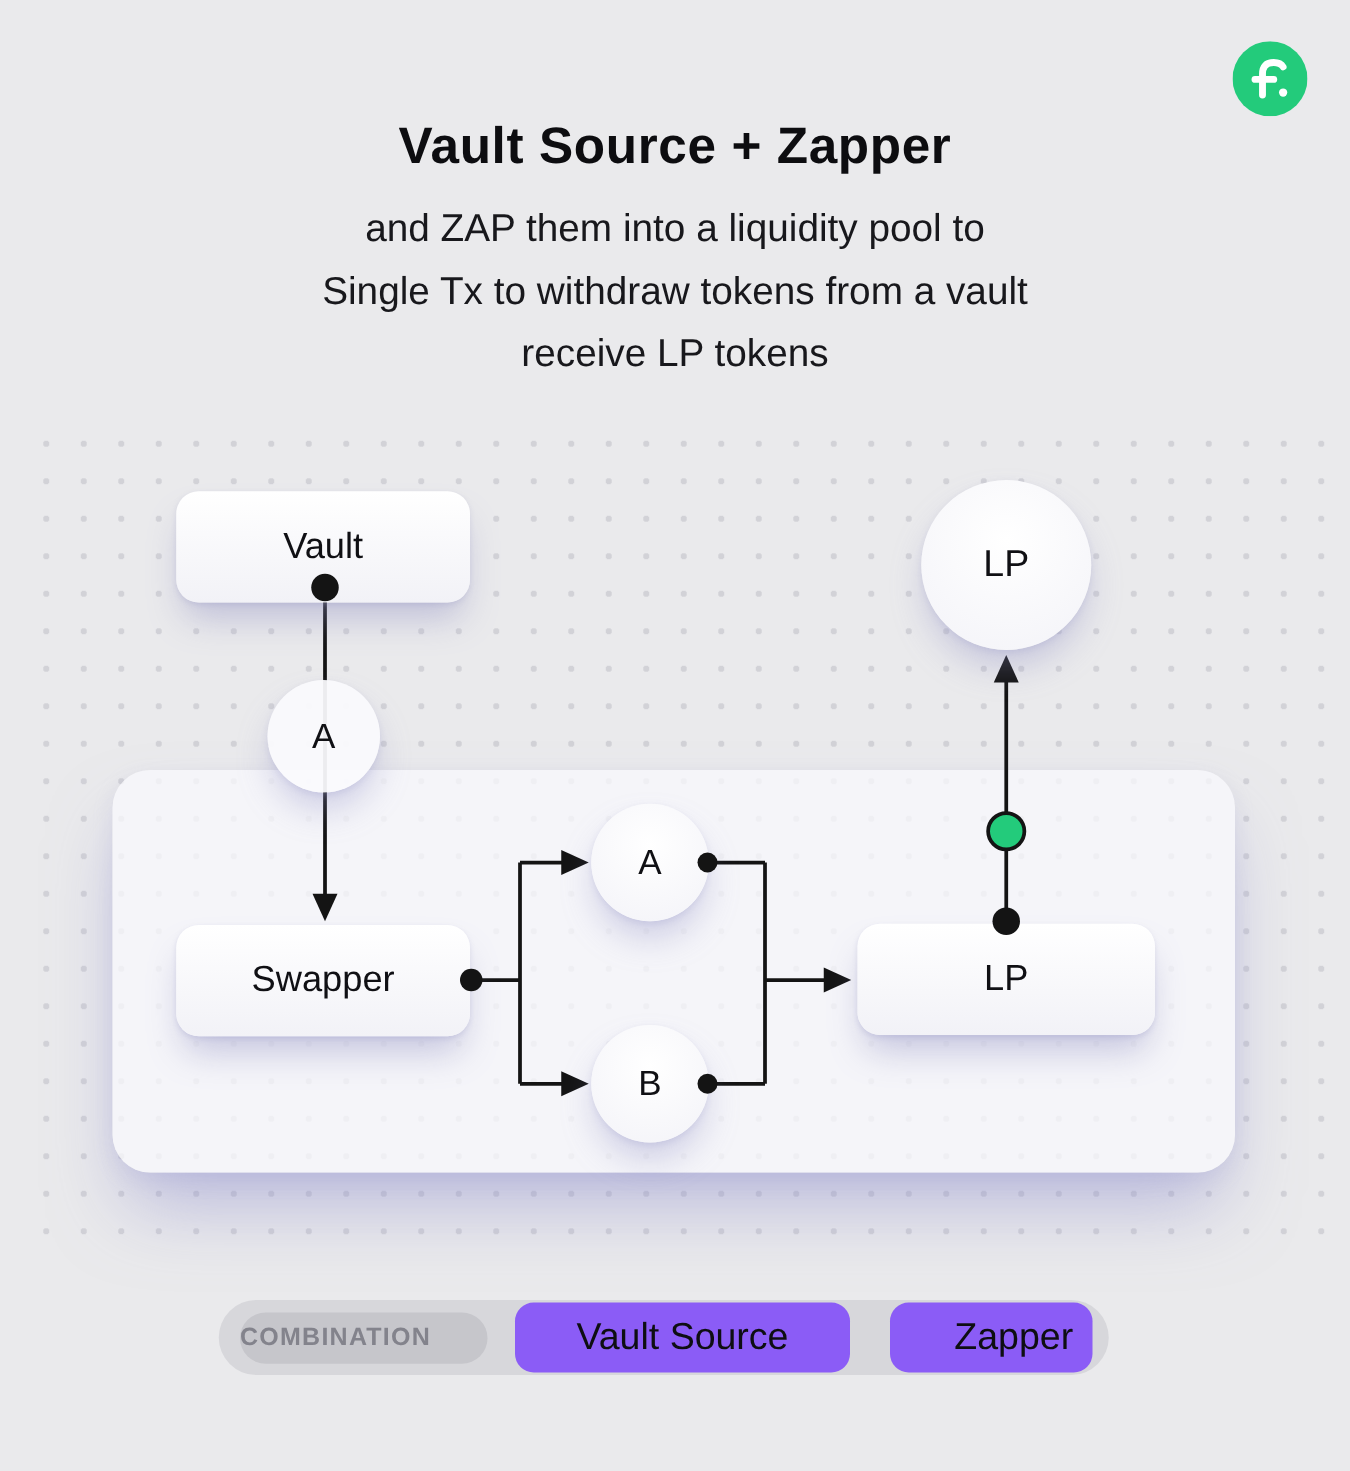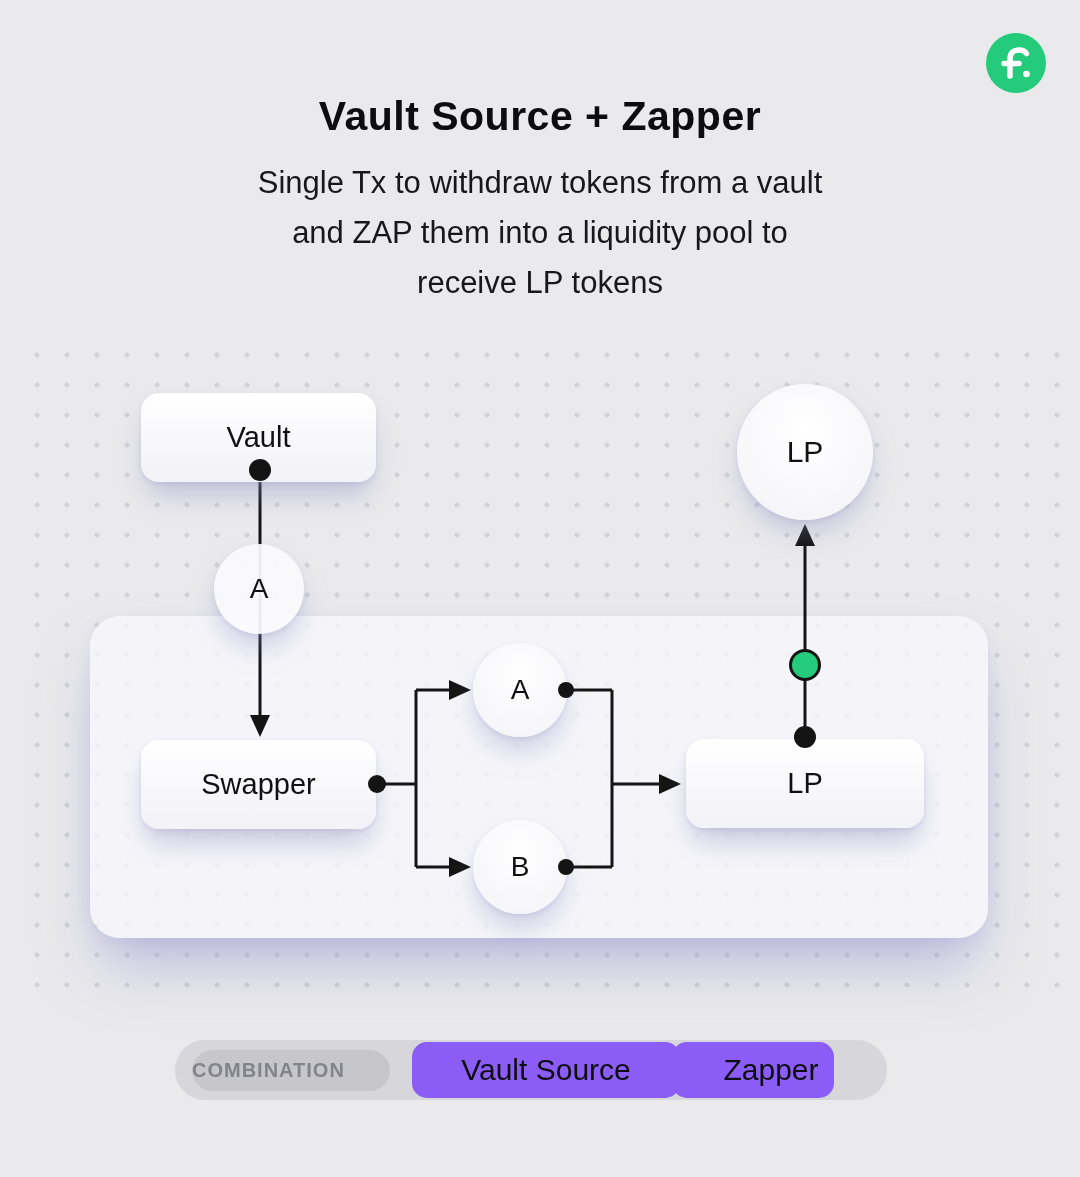--- a/index.html
+++ b/index.html
@@ -77,21 +77,21 @@
     display:flex; align-items:center; 
     font-size:20px; font-weight:600; letter-spacing:1px; color:#83838c;
   }
   .legend-pill {
     position:absolute; top:1042px; height:56px; border-radius:15px;
     background:#8b5cf6;
     display:flex; align-items:center; justify-content:center;
     font-size:30px; font-weight:500; color:#0e0e12;
   }
   .pill-vault-source { left:412px; width:268px; }
-  .pill-zapper       { left:672px; width:162px;padding-left:36px; }
+  .pill-zapper       { left:712px; width:162px;padding-left:36px; }
 
   .stroke { stroke:#141414; stroke-width:3; fill:none; }
   .fillk  { fill:#141414; }
 </style>
 </head>
 <body>
 
 <div class="canvas">
 
   <div class="dots"></div>
@@ -100,22 +100,22 @@
     <svg width="60" height="60" viewBox="0 0 60 60">
       <circle cx="30" cy="30" r="30" fill="#23cb7b"></circle>
       <path d="M24 43 V 26 Q 24 17 33 17 Q 38.5 17 40.5 20.5" stroke="#ffffff" stroke-width="5.5" stroke-linecap="round" fill="none"></path>
       <line x1="18" y1="30.5" x2="33" y2="30.5" stroke="#ffffff" stroke-width="5.5" stroke-linecap="round"></line>
       <circle cx="40.5" cy="41" r="3.3" fill="#ffffff"></circle>
     </svg>
   </div>
 
   <h1 class="title">Vault Source + Zapper</h1>
   <div class="subtitle">
+    <div>and ZAP them into a liquidity pool to</div>
     <div>Single Tx to withdraw tokens from a vault</div>
-    <div>and ZAP them into a liquidity pool to</div>
     <div>receive LP tokens</div>
   </div>
 
   <div class="panel"></div>
 
   <svg class="layer">
 
     <path class="stroke" d="M260 470 V 718"></path>
     <polygon class="fillk" points="260,737 250,715 270,715"></polygon>
 

